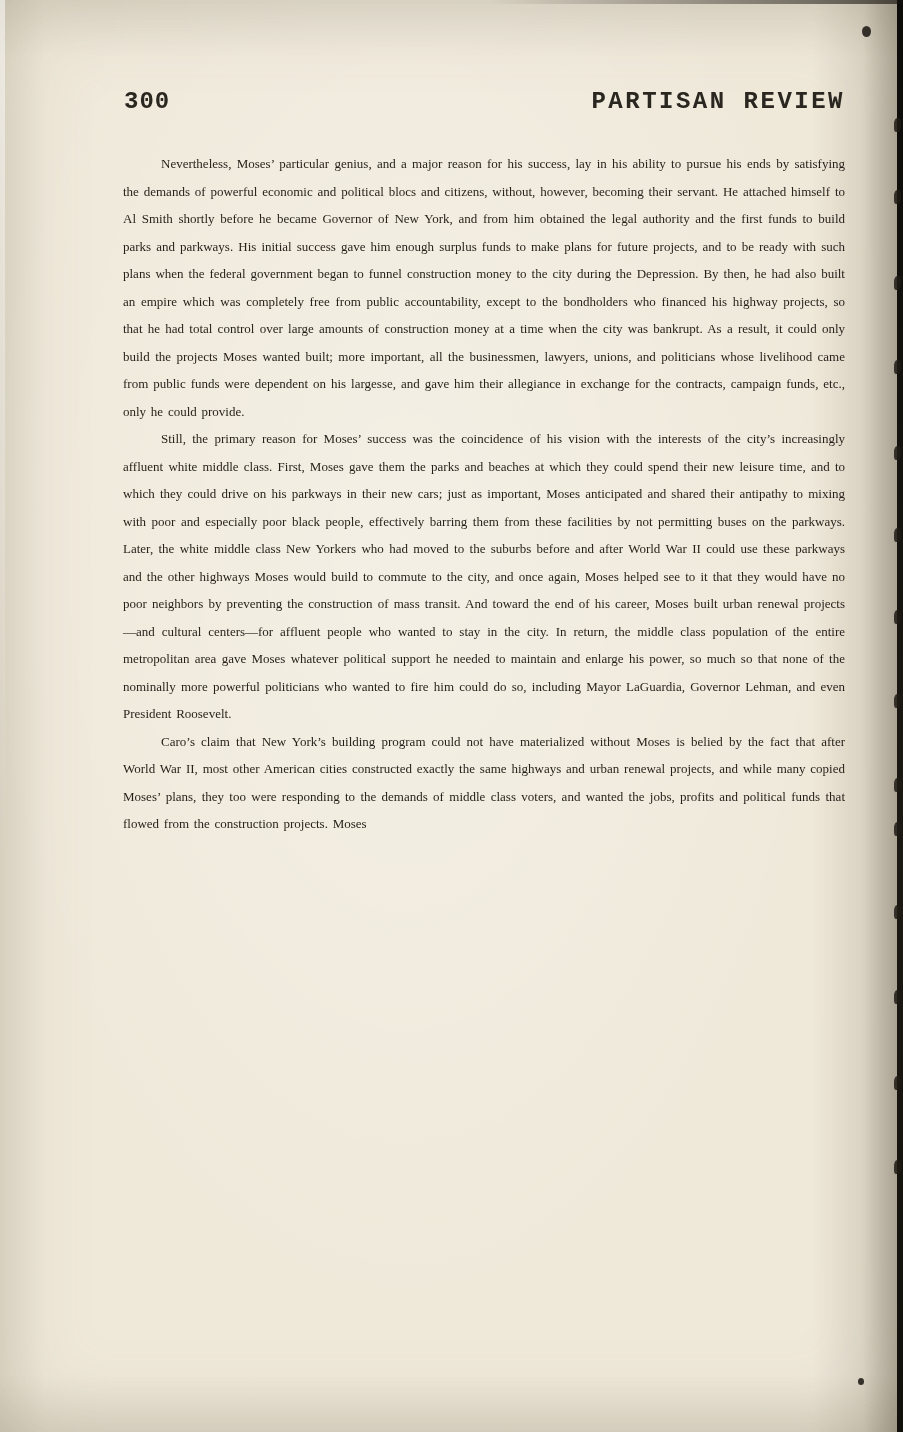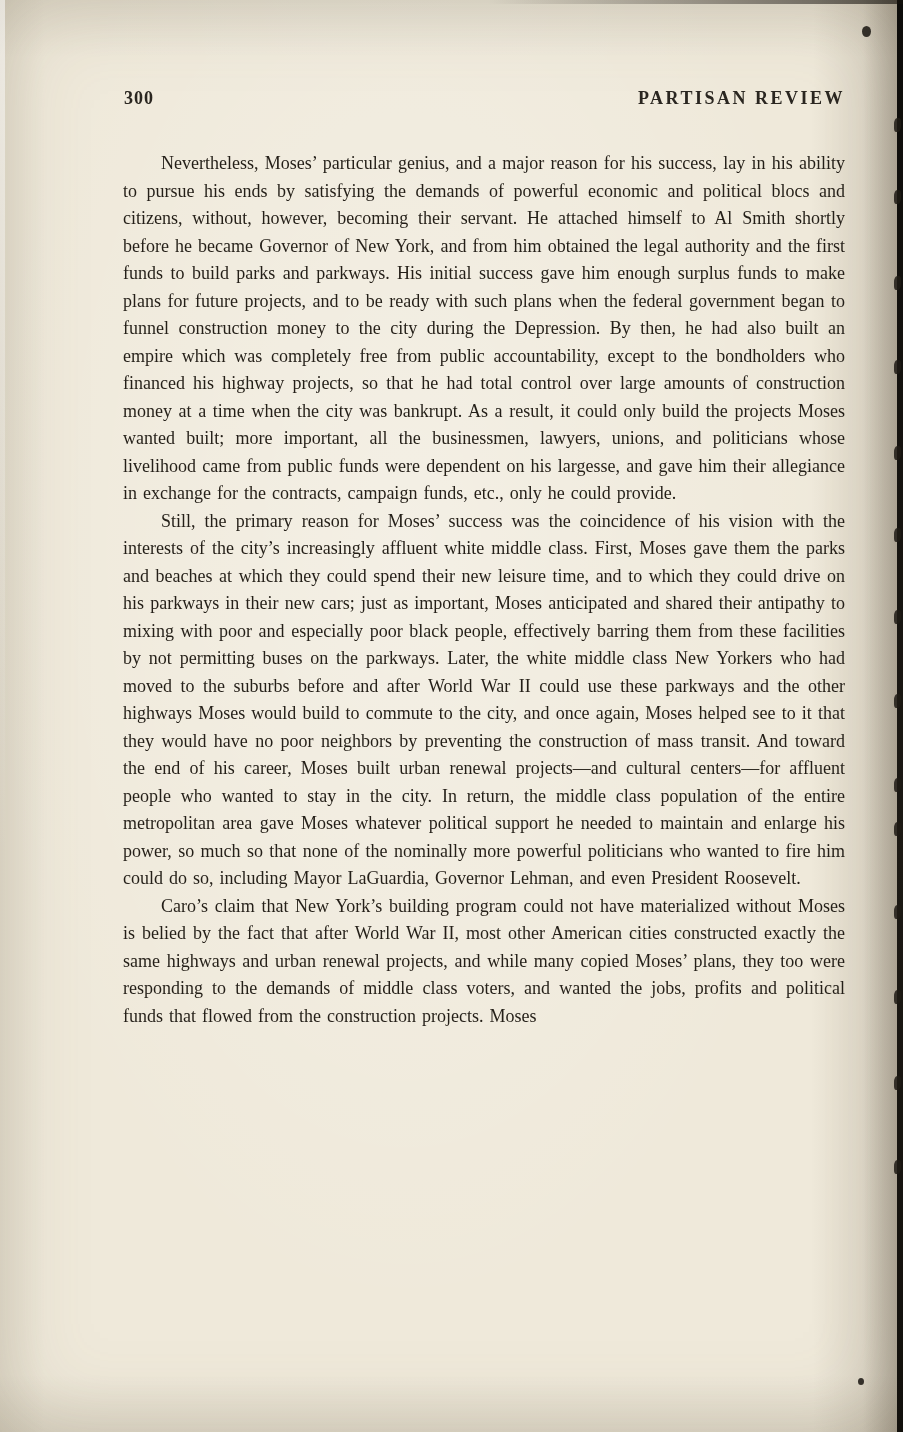--- a/index.html
+++ b/index.html
@@ -24,42 +24,42 @@
 
   
   .running-head {
     position: absolute;
     top: 88px;
     left: 124px;
     right: 58px;
     display: flex;
     justify-content: space-between;
     align-items: baseline;
-    font-family: Liberation Serif, serif;
-    font-size: 18px;
+    font-family: Liberation Mono, monospace;
+    font-size: 24px;
     font-weight: 600;
     color: #2a2620;
   }
   .running-head .folio {
     letter-spacing: 1px;
   }
   .running-head .journal {
     letter-spacing: 2.5px;
   }
 
   
   .text-block {
     position: absolute;
     top: 150px;
     left: 123px;
     width: 722px;
   }
   .text-block p {
     margin: 0;
-    font-size: 18px;
+    font-size: 13px;
     line-height: 27.5px;
     text-align: justify;
     text-indent: 38px;
     word-spacing: 1.5px;
     color: #241f18;
   }
 
   
   .edge-bar-right {
     position: absolute;

